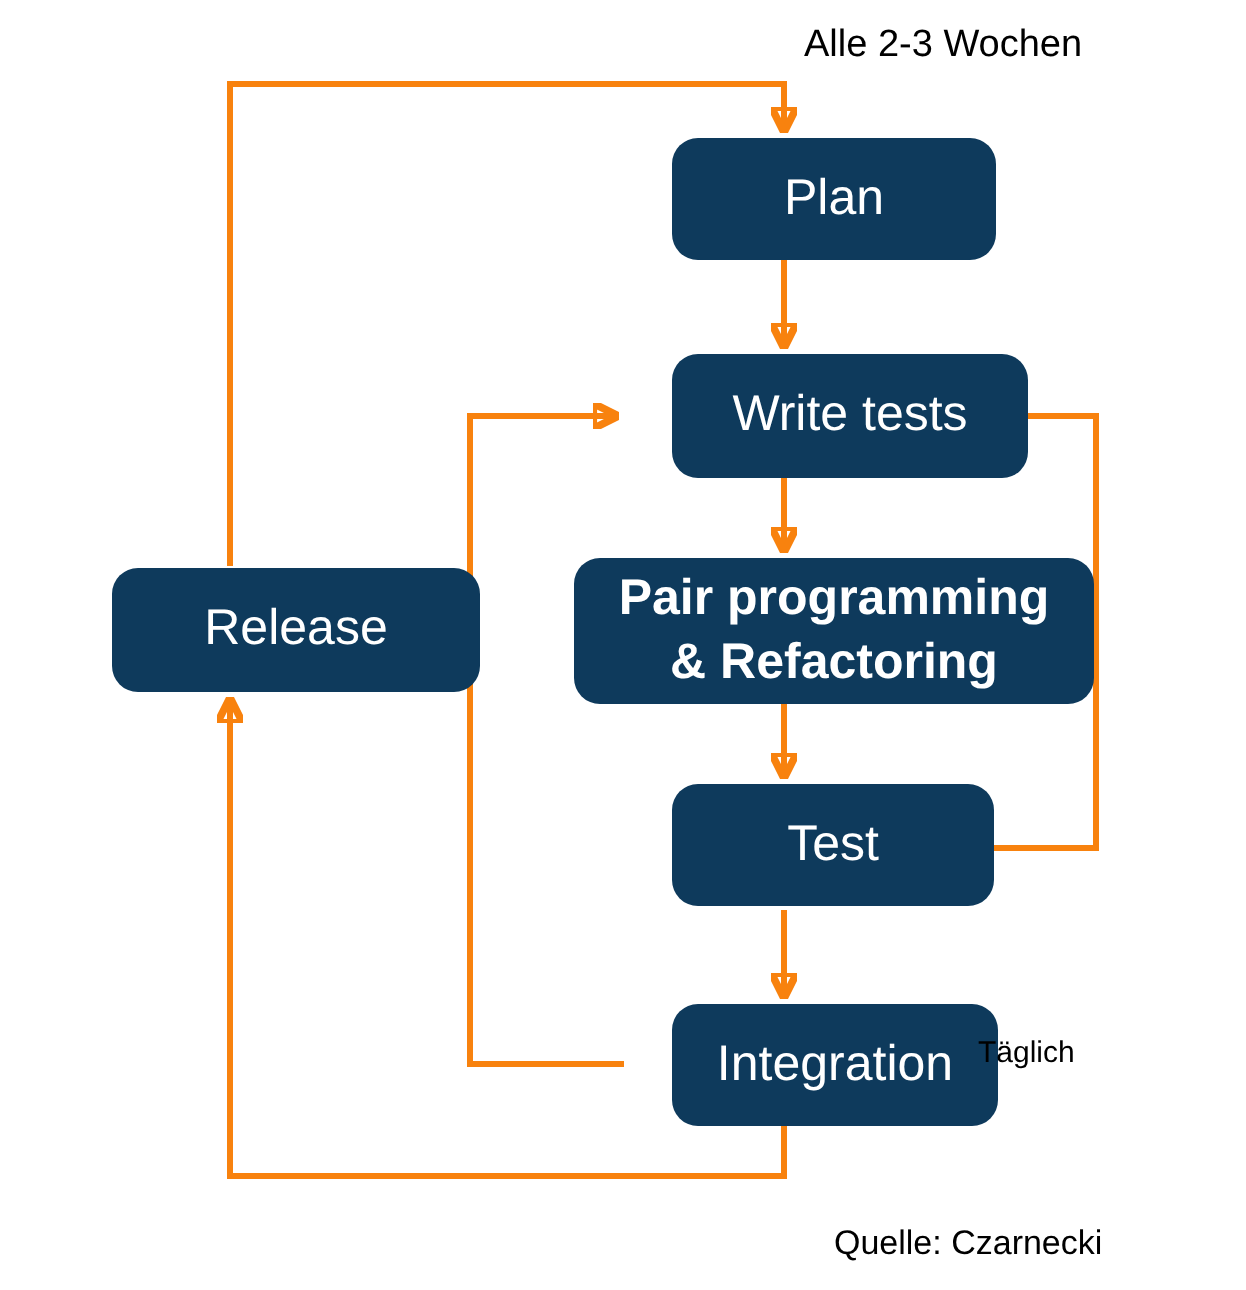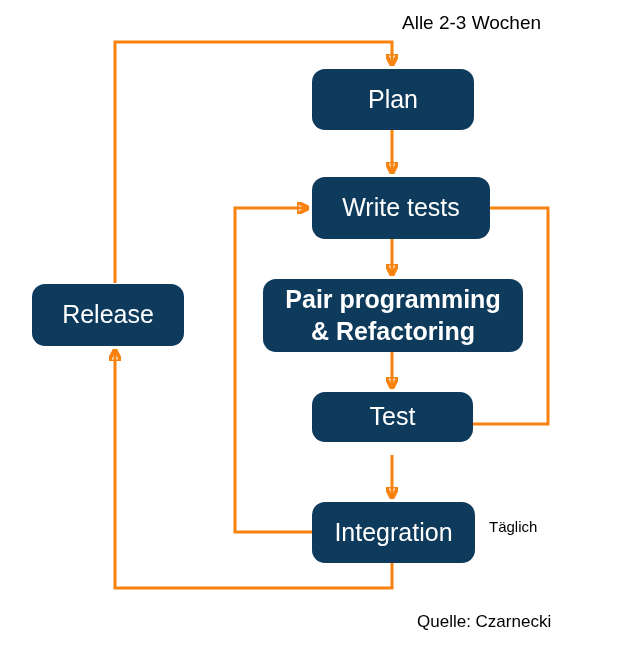--- a/index.html
+++ b/index.html
@@ -45,27 +45,28 @@
     background: var(--node-fill);
     color: var(--text-on-node);
     border-radius: 13px;
     display: flex;
     flex-direction: column;
     align-items: center;
     justify-content: center;
     text-align: center;
     font-size: 25px;
     line-height: 1.25;
+    margin-left: 24px;
   }
   .node-plan        { left: 312px; top:  69px; width: 162px; height: 61px; }
   .node-write-tests { left: 312px; top: 177px; width: 178px; height: 62px; }
   .node-pair        { left: 263px; top: 279px; width: 260px; height: 73px; font-weight: bold; }
-  .node-test        { left: 312px; top: 392px; width: 161px; height: 50px; }
+  .node-test        { left: 312px; top: 392px; width: 161px; height: 61px; }
   .node-integration { left: 312px; top: 502px; width: 163px; height: 61px; }
-  .node-release     { left:  32px; top: 284px; width: 152px; height: 62px; text-align: right; }
+  .node-release     { left:  32px; top: 284px; width: 184px; height: 62px; text-align: right; }
   .float-label {
     position: absolute;
     color: var(--label-text);
     white-space: nowrap;
   }
   .cycle-note  { left: 402px; top:  12px; font-size: 19px; }
   .daily-note  { left: 489px; top: 518px; font-size: 15px; }
   .source-note { left: 417px; top: 612px; font-size: 17px; }
 </style>
 </head>

